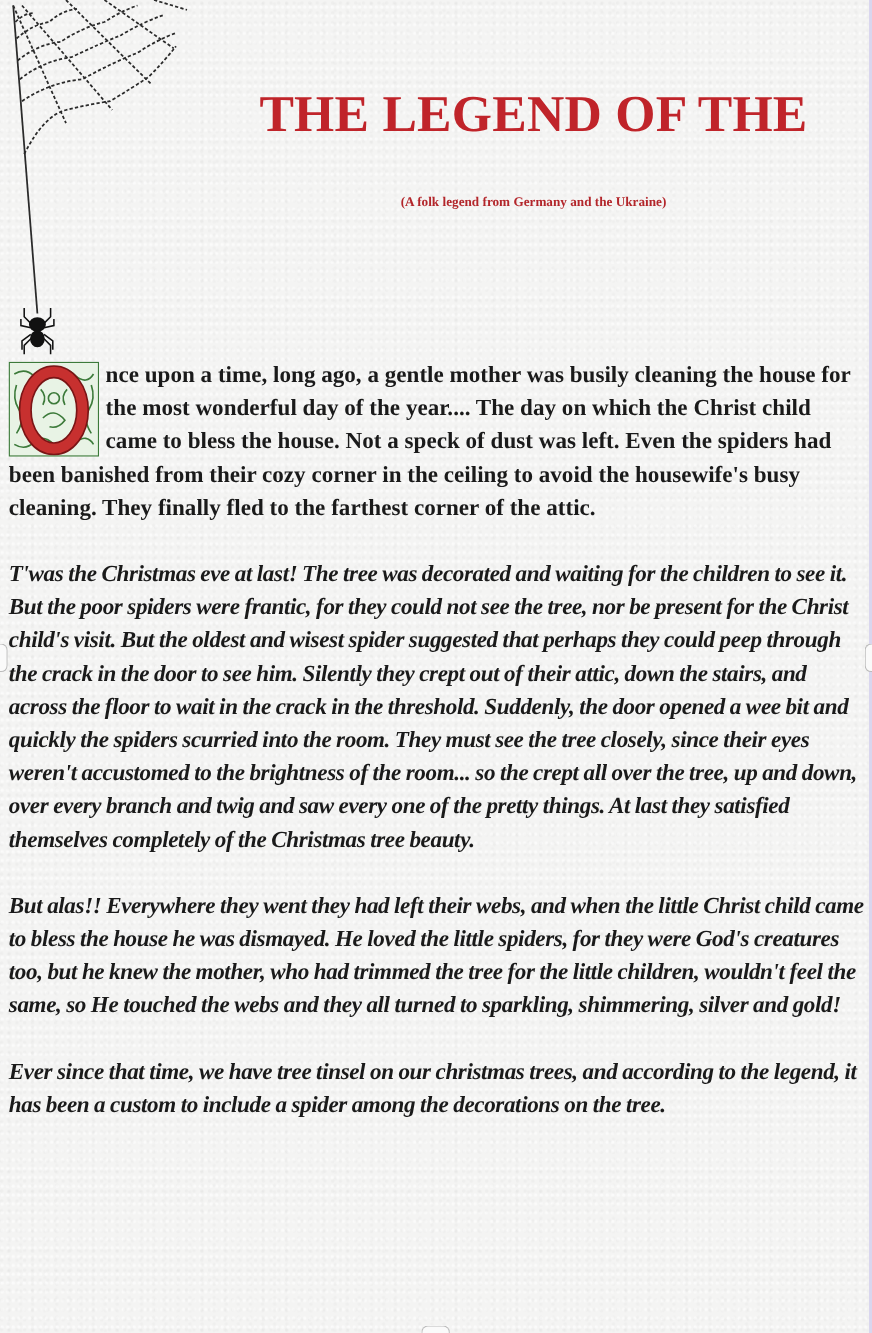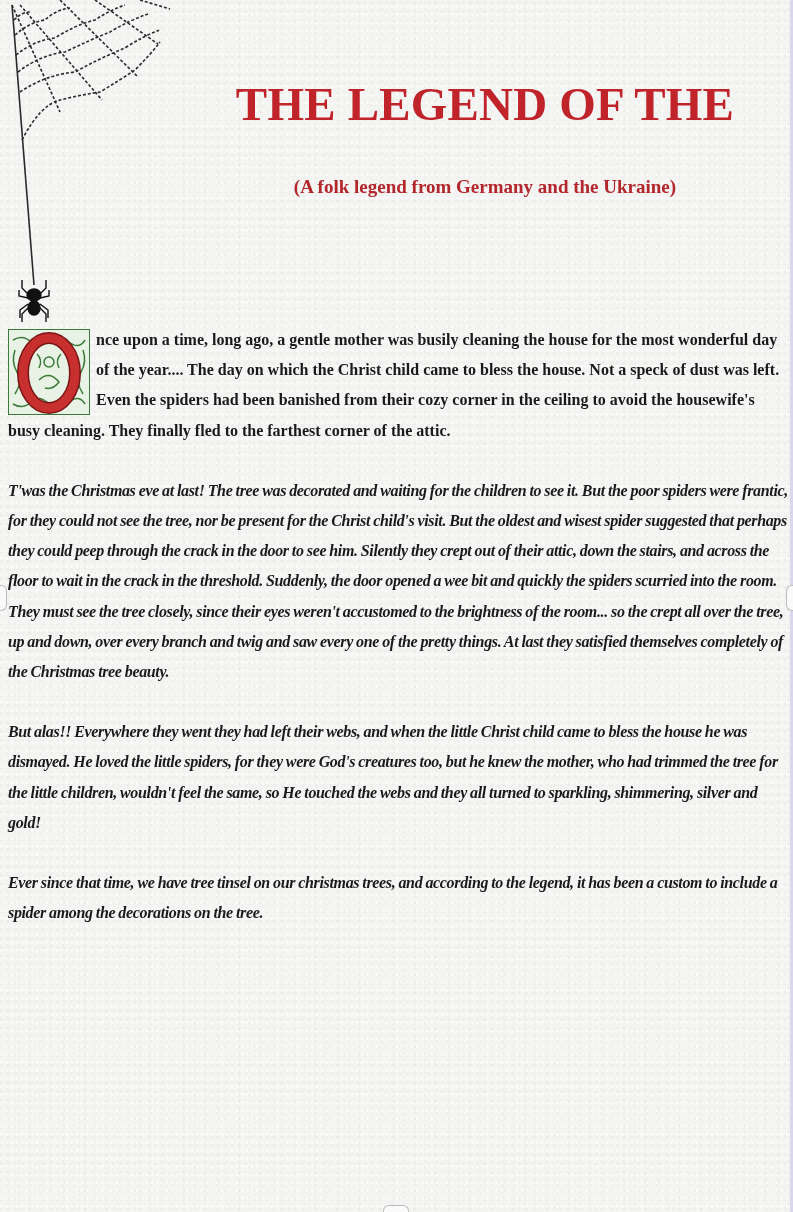--- a/index.html
+++ b/index.html
@@ -16,25 +16,25 @@
   .page-edge-right { position:absolute; right:0; top:0; width:3px; height:1212px; background:#d9d6ee; }
   .web { position:absolute; left:0; top:0; width:180px; height:330px; }
   .title {
     position:absolute; left:200px; width:570px; text-align:center;
     color:#c0242a; font-weight:bold; font-size:47px; line-height:53px; top:66px;
     letter-spacing:0.2px;
     margin-top:12px;
   }
   .subtitle {
     position:absolute; left:200px; width:570px; top:176px; text-align:center;
-    color:#b3262b; font-weight:bold; font-size:19px;
+    color:#b3262b; font-weight:bold; font-size:12px;
   }
   .story {
     position:absolute; left:8px; top:325px; width:780px;
-    color:#1a1a1a; font-weight:bold; font-size:16px; line-height:30.2px;
+    color:#1a1a1a; font-weight:bold; font-size:21px; line-height:30.2px;
   }
   .story p { margin:0 0 30px 0; }
   .dropcap {
     float:left; width:80px; height:84px; margin:4px 6px 0 0; position:relative;
     background:#e8f3e5; border:1px solid #3c7a3a;
   }
   .dropcap svg { position:absolute; left:0; top:0; }
   .p2 { letter-spacing:-0.35px; word-spacing:-0.5px;font-style:italic; }
   .side-tab-l { position:absolute; left:0; top:585px; width:6px; height:24px; border:1px solid #bbb; border-left:none; border-radius:0 6px 6px 0; background:#fafafa; }
   .side-tab-r { position:absolute; right:0; top:585px; width:6px; height:24px; border:1px solid #bbb; border-right:none; border-radius:6px 0 0 6px; background:#fafafa; }

